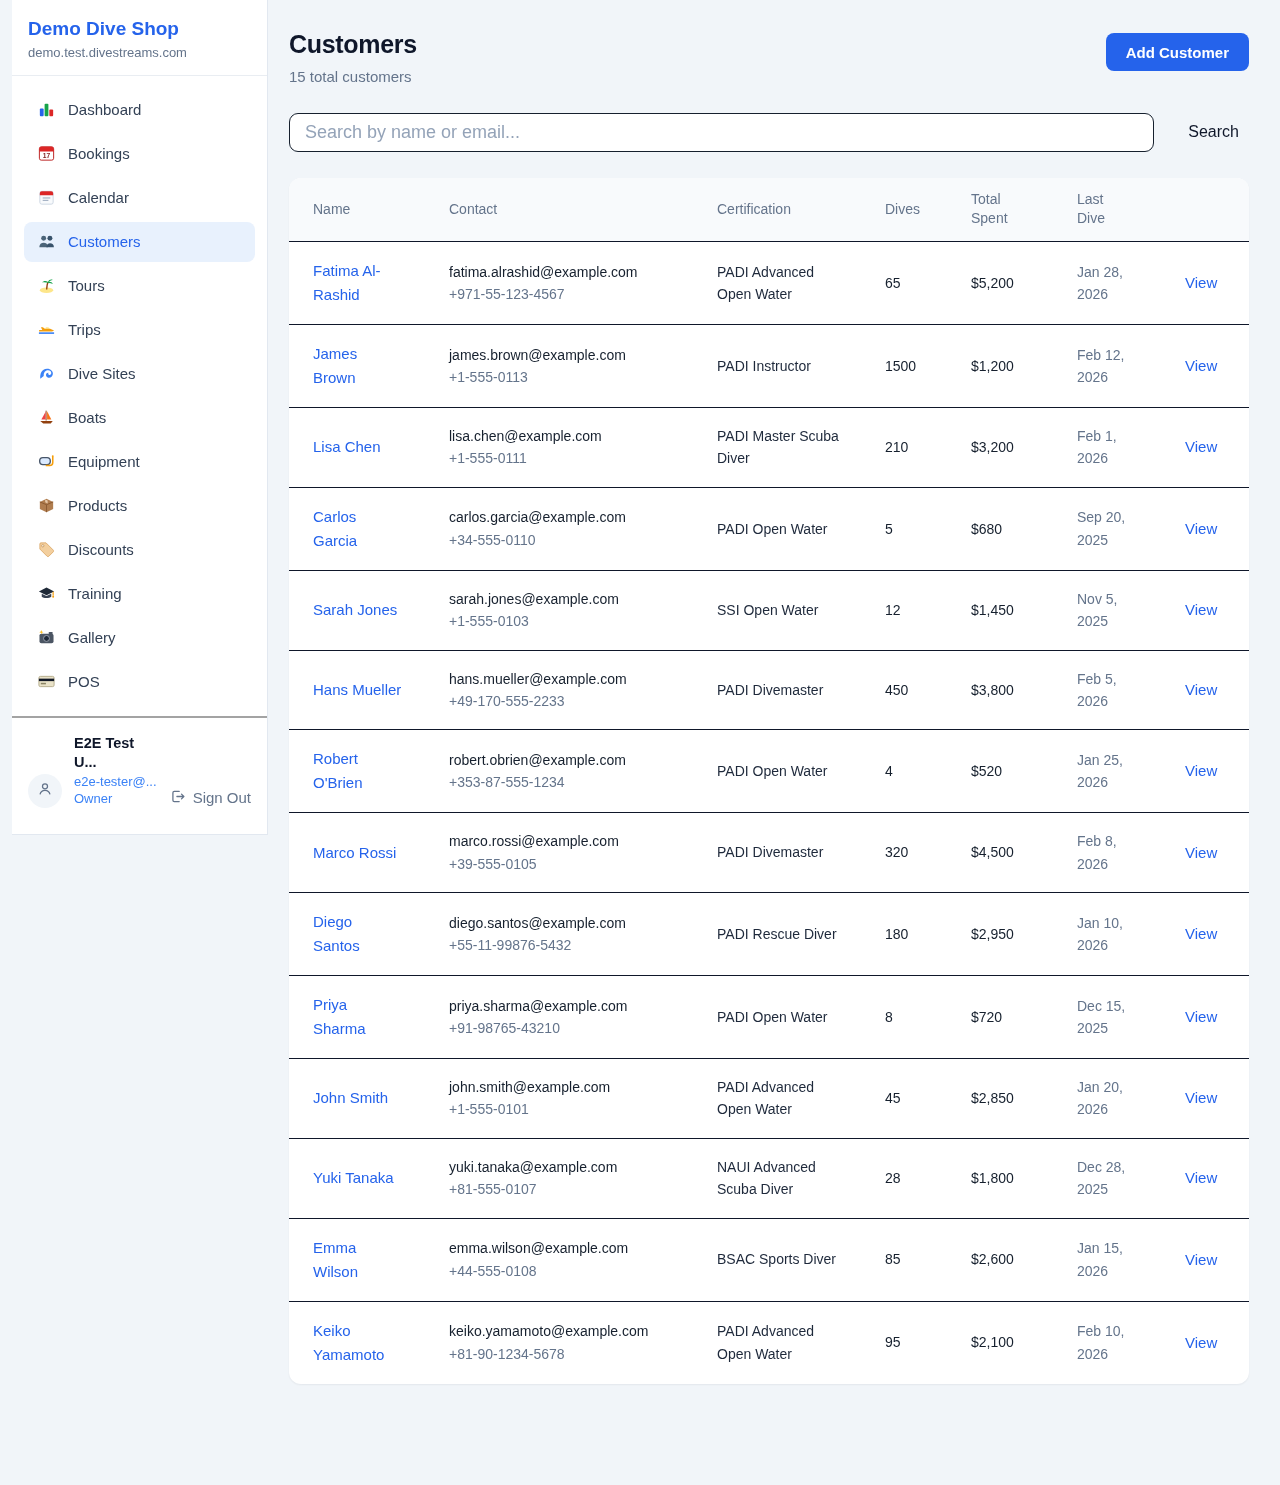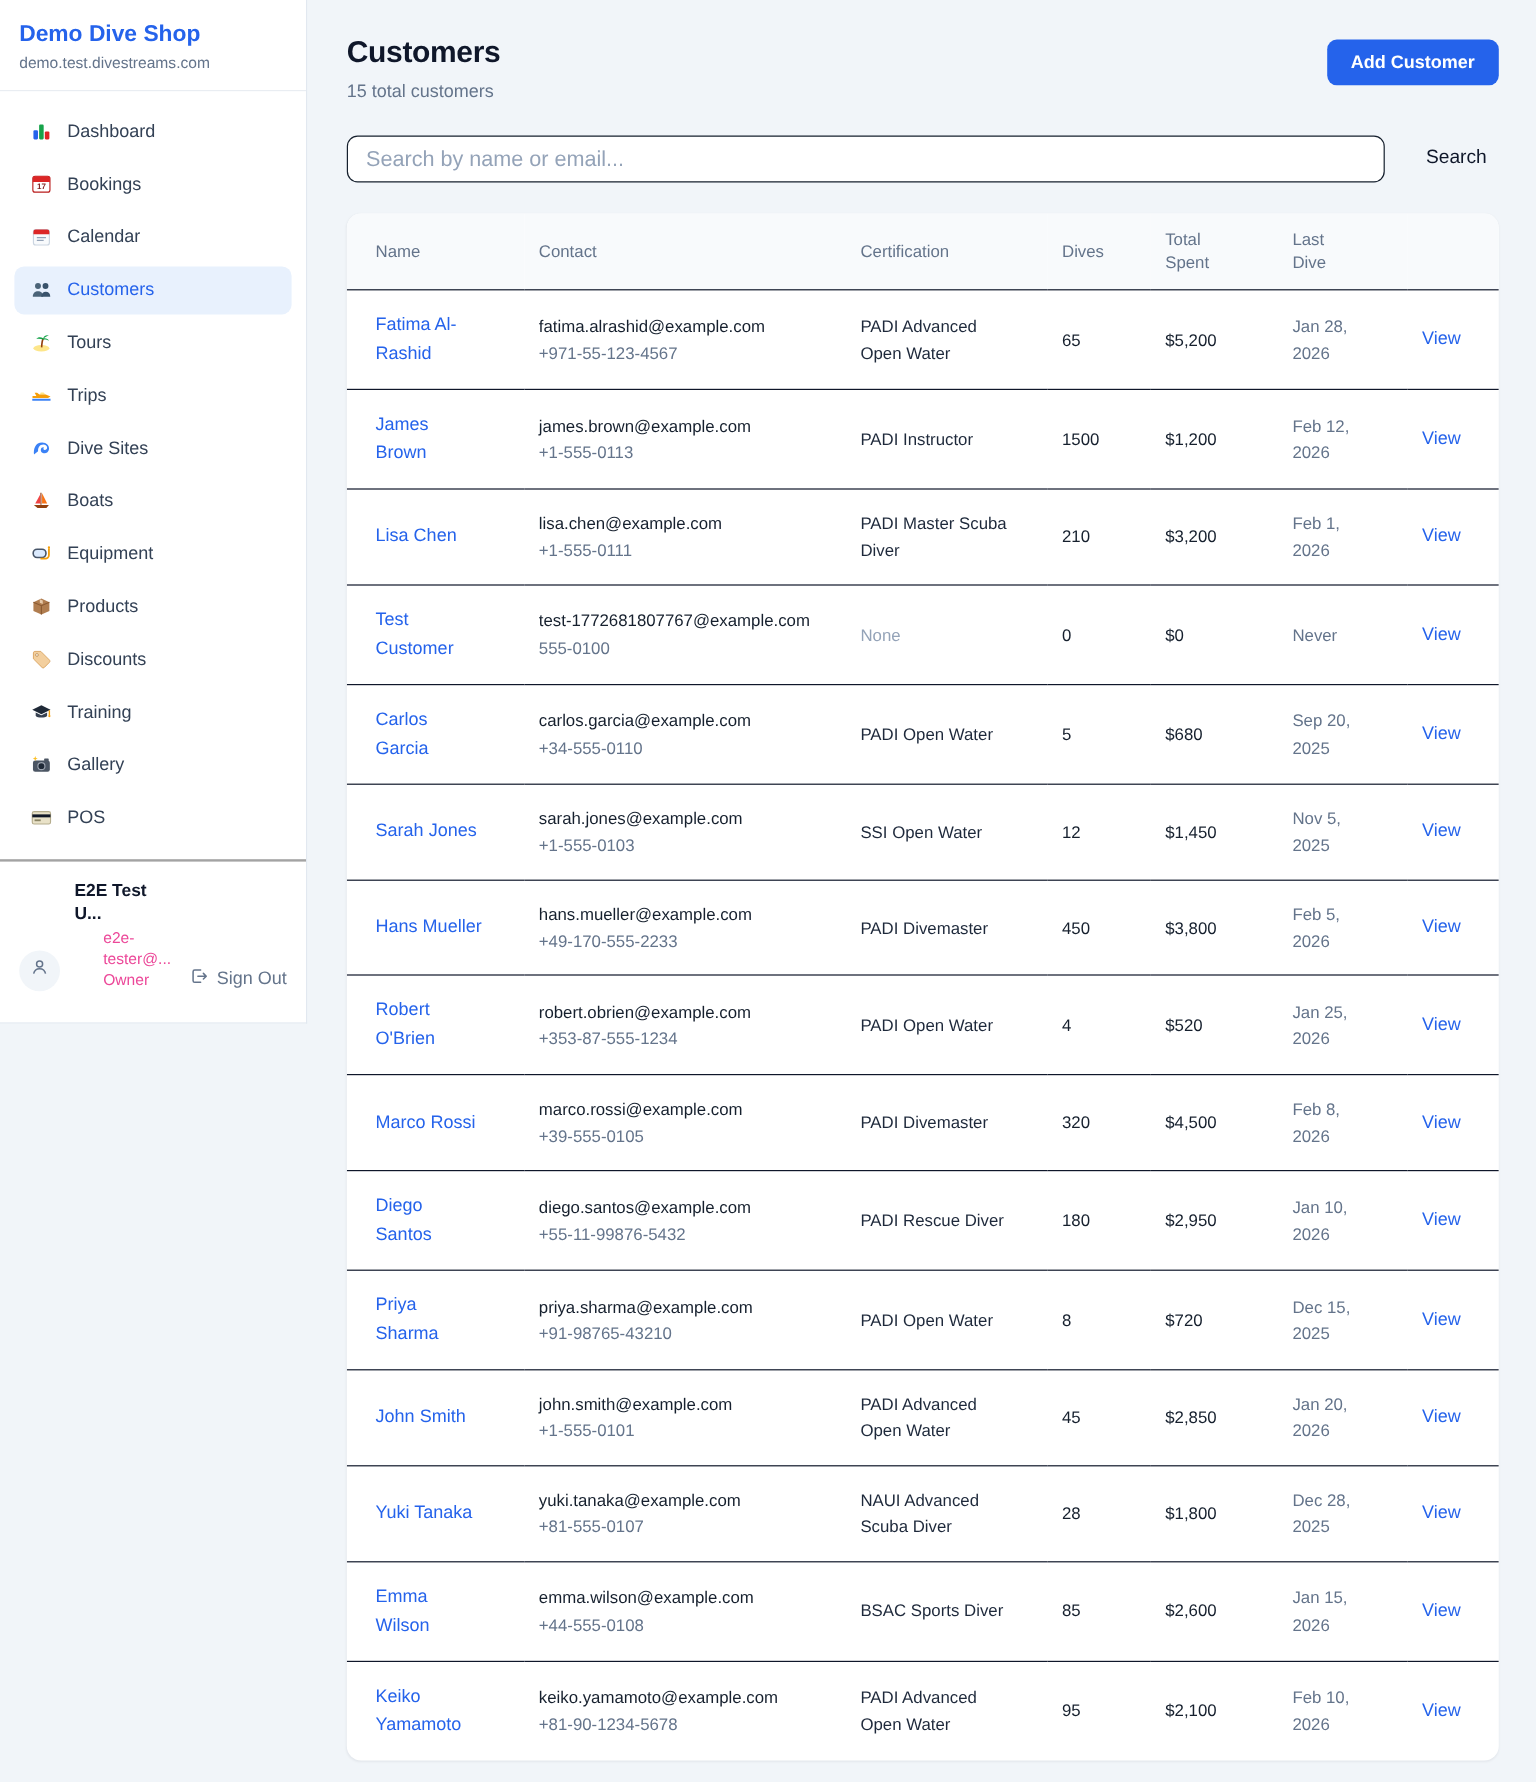--- a/index.html
+++ b/index.html
@@ -7,21 +7,21 @@
   body {
     width:1280px; min-height:1485px;
     background:#f1f5f9;
     font-family:"Liberation Sans", sans-serif;
     color:#0f172a;
     -webkit-font-smoothing:antialiased;
   }
 
   
   .sidebar {
-    position:absolute; left:0; top:0; width:256px;
+    position:absolute; left:12px; top:0; width:256px;
     background:#ffffff;
     border-right:1px solid #e2e8f0;
     border-bottom:1px solid #e2e8f0;
   }
   .sidebar-header { padding:17px 16px 15px 16px; border-bottom:1px solid #e9edf2; }
   .shop-name { color:#2563eb; font-size:19px; font-weight:bold; line-height:1.25; }
   .shop-domain { color:#64748b; font-size:13px; margin-top:4px; }
 
   .nav { padding:14px 12px 10px 12px; }
   .nav-item {
@@ -37,21 +37,21 @@
     border-top:2px solid #a3a3a3;
     padding:16px 16px 26px 16px;
     display:flex; align-items:flex-end; gap:12px;
   }
   .avatar {
     width:34px; height:34px; border-radius:50%;
     background:#f1f5f9; display:flex; align-items:center; justify-content:center; flex:0 0 34px;
   }
   .user-info { flex:1; min-width:0; line-height:1.35; }
   .user-name { font-weight:bold; font-size:14.5px; color:#0f172a; }
-  .user-email, .user-role { font-size:13px; color:#ec4899;margin-left:24px; }
+  .user-email, .user-role { font-size:13px; color:#3b82f6; }
   .signout {
     display:flex; align-items:center; gap:7px;
     color:#64748b; font-size:15px; white-space:nowrap; cursor:pointer;
     background:none; border:none; padding:0; font-family:inherit;
   }
 
   
   .main { margin-left:256px; padding:30px 31px 22px 33px; }
 
   .page-header { display:flex; justify-content:space-between; align-items:flex-start; }
@@ -353,34 +353,20 @@
                 <div class="phone">+1-555-0111</div>
               </div>
             </td>
             <td><span class="cert">PADI Master Scuba Diver</span></td>
             <td class="dives">210</td>
             <td class="spent">$3,200</td>
             <td><span class="last-dive">Feb 1, 2026</span></td>
             <td><a class="view-link">View</a></td>
           </tr>
           <tr>
-            <td><a class="name-link">Test Customer</a></td>
-            <td>
-              <div class="contact-wrap">
-                <div class="email">test-1772681807767@example.com</div>
-                <div class="phone">555-0100</div>
-              </div>
-            </td>
-            <td><span class="cert muted">None</span></td>
-            <td class="dives">0</td>
-            <td class="spent">$0</td>
-            <td><span class="last-dive">Never</span></td>
-            <td><a class="view-link">View</a></td>
-          </tr>
-          <tr>
             <td><a class="name-link">Carlos Garcia</a></td>
             <td>
               <div class="contact-wrap">
                 <div class="email">carlos.garcia@example.com</div>
                 <div class="phone">+34-555-0110</div>
               </div>
             </td>
             <td><span class="cert">PADI Open Water</span></td>
             <td class="dives">5</td>
             <td class="spent">$680</td>

